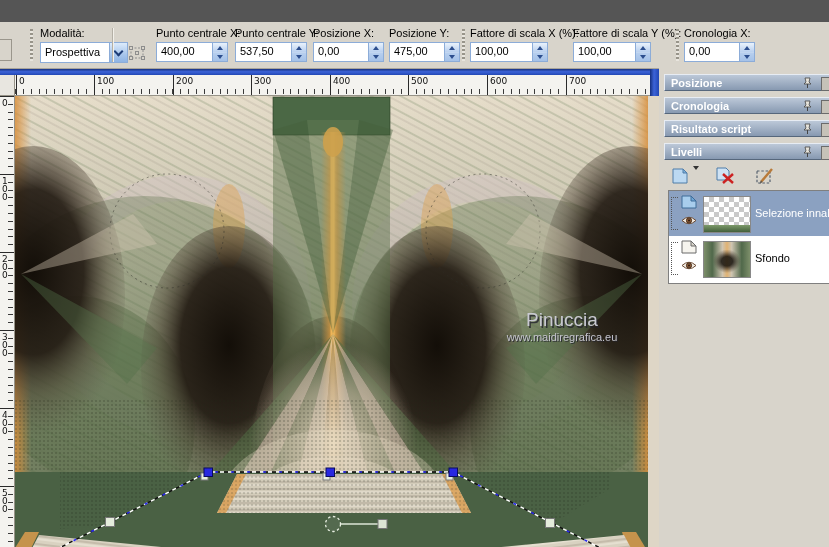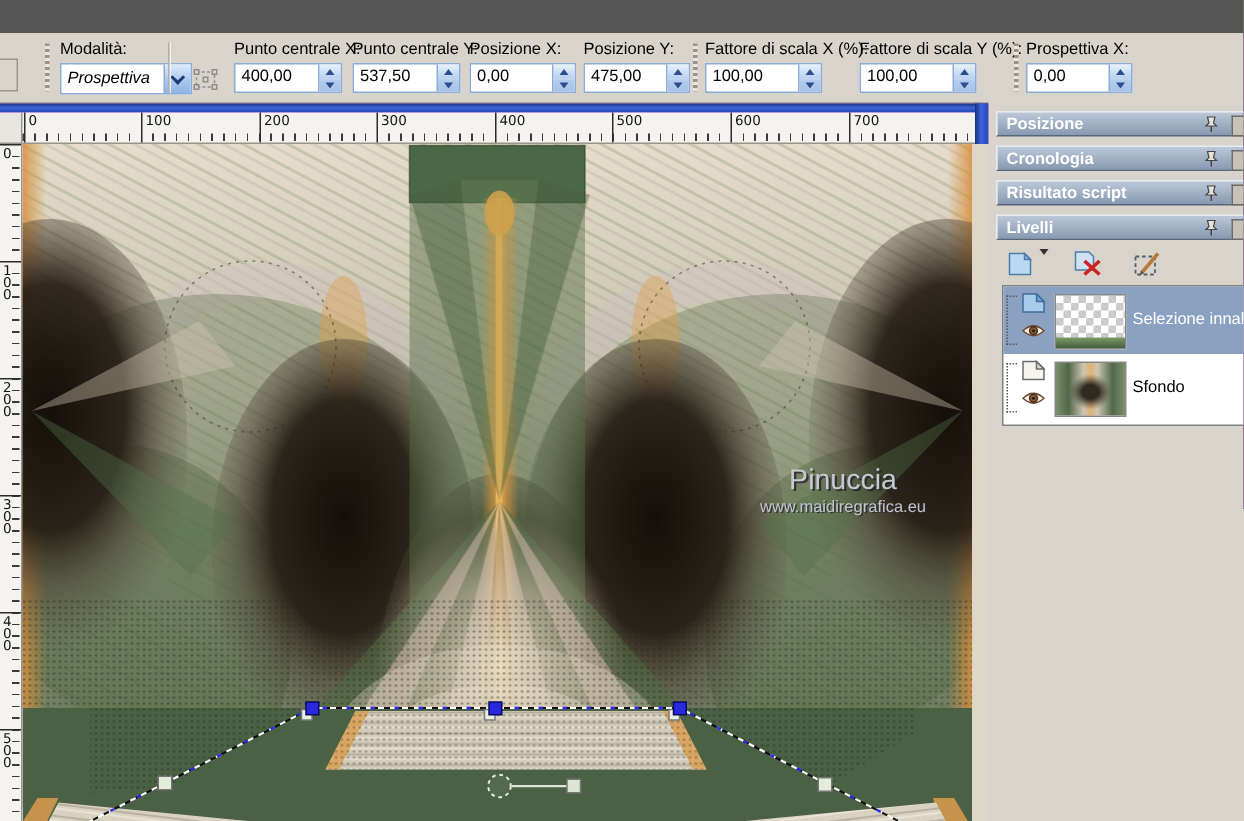--- a/index.html
+++ b/index.html
@@ -15,21 +15,21 @@
   .nfield{position:relative;height:18px;background:#fff;border:1px solid #8cacd8;}
   .nfield input{position:absolute;left:2px;top:1px;width:calc(100% - 18px);height:14px;border:0;outline:0;
                 background:transparent;font-family:"Liberation Sans",sans-serif;font-size:11px;padding:0 0 0 2px;}
   .spin{position:absolute;right:0;top:0;width:14px;height:100%;border-left:1px solid #8cacd8;
         background:linear-gradient(#e9f2fc,#b9d0ef 50%,#a5c2e8);}
   .spin .up,.spin .dn{position:absolute;left:0;width:100%;height:50%;display:flex;align-items:center;justify-content:center;}
   .spin .up{top:0;border-bottom:1px solid #c2d6f0;}
   .spin .dn{bottom:0;}
   .tri-u{width:0;height:0;border-left:3px solid transparent;border-right:3px solid transparent;border-bottom:4px solid #2c4e8e;}
   .tri-d{width:0;height:0;border-left:3px solid transparent;border-right:3px solid transparent;border-top:4px solid #2c4e8e;}
-  .dropdown{position:relative;width:86px;height:19px;background:#fff;border:1px solid #8cacd8;font-style:italic;}
+  .dropdown{position:relative;width:86px;height:19px;background:#fff;border:1px solid #8cacd8;}
   .dropdown .dval{position:absolute;left:4px;top:3px;}
   .dbtn{position:absolute;right:0;top:0;width:17px;height:100%;border-left:1px solid #8cacd8;
         background:linear-gradient(#dcebfb,#a8c6ec 60%,#8fb4e4);display:flex;align-items:center;justify-content:center;}
   .chev{width:5px;height:5px;border-right:2px solid #1d3c76;border-bottom:2px solid #1d3c76;transform:rotate(45deg);margin-top:-3px;}
   .toolbtn{position:absolute;top:21px;width:22px;height:20px;display:flex;align-items:center;justify-content:center;}
   
   #wintop{position:absolute;left:0;top:47px;width:659px;height:6px;
           background:linear-gradient(#16307e,#3c63d8 45%,#2247b4);}
   #winright{position:absolute;left:650px;top:47px;width:9px;height:500px;
           background:linear-gradient(90deg,#16307e,#3c63d8 45%,#2247b4);}
@@ -192,21 +192,21 @@
           <span class="dn">
               <span class="tri-d"></span>
             </span>
         </span>
       </div>
     </div>
 
     <div class="grip" style="left:676px"></div>
 
     <div class="tgroup" style="left:684px;width:69px">
-      <div class="tlabel">Prospettiva X:</div>
+      <div class="tlabel">Cronologia X:</div>
       <div class="nfield" style="width:69px">
         <input value="0,00" style="">
         <span class="spin">
           <span class="up">
               <span class="tri-u"></span>
             </span>
           <span class="dn">
               <span class="tri-d"></span>
             </span>
         </span>

